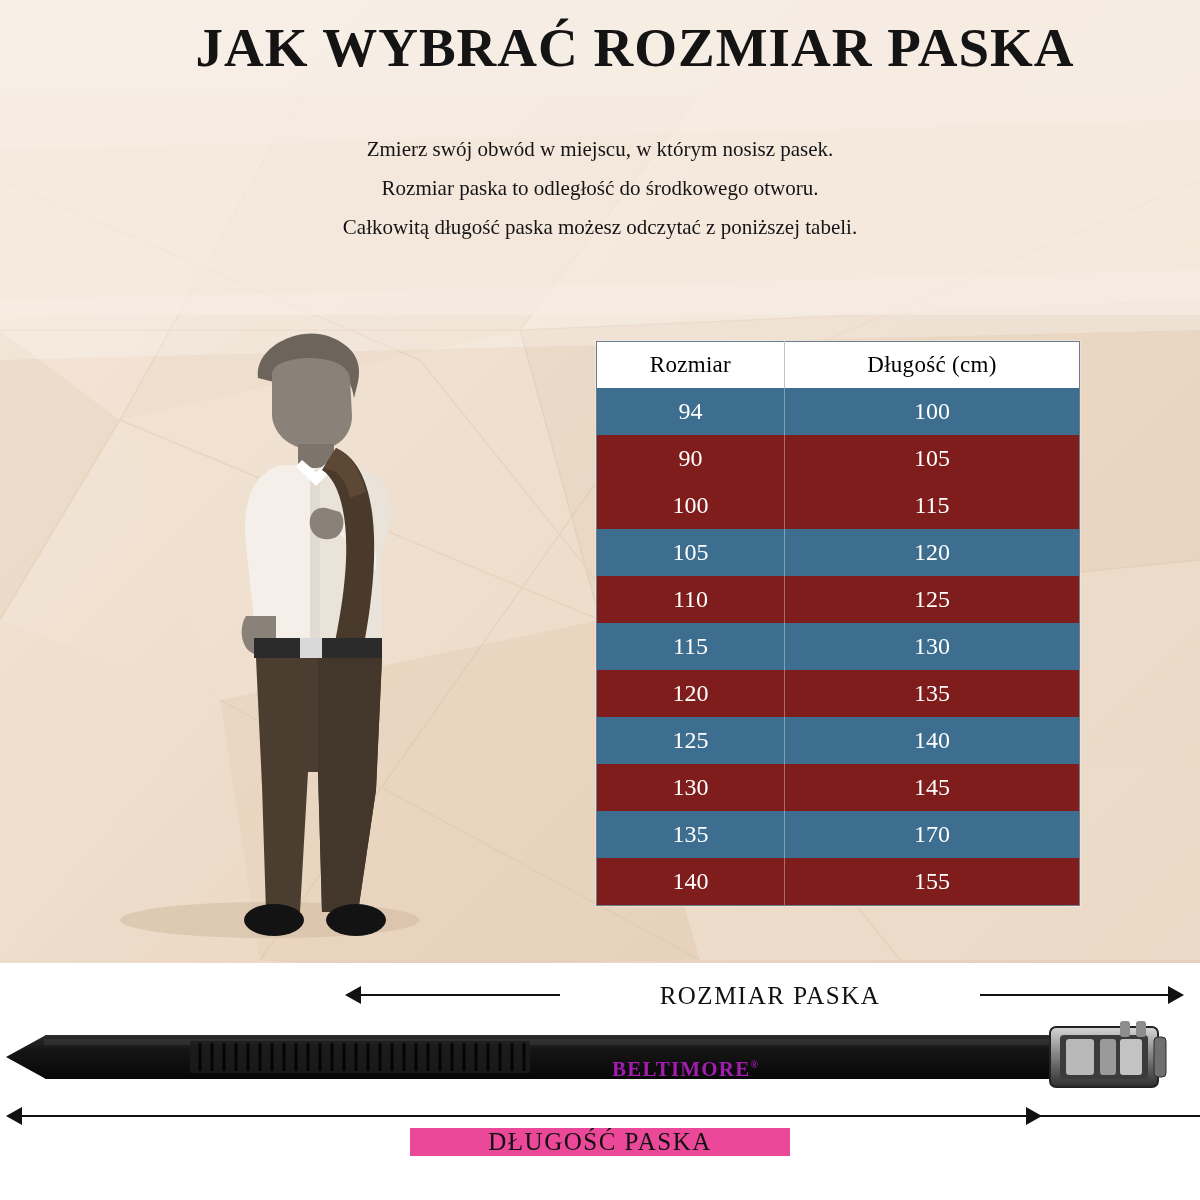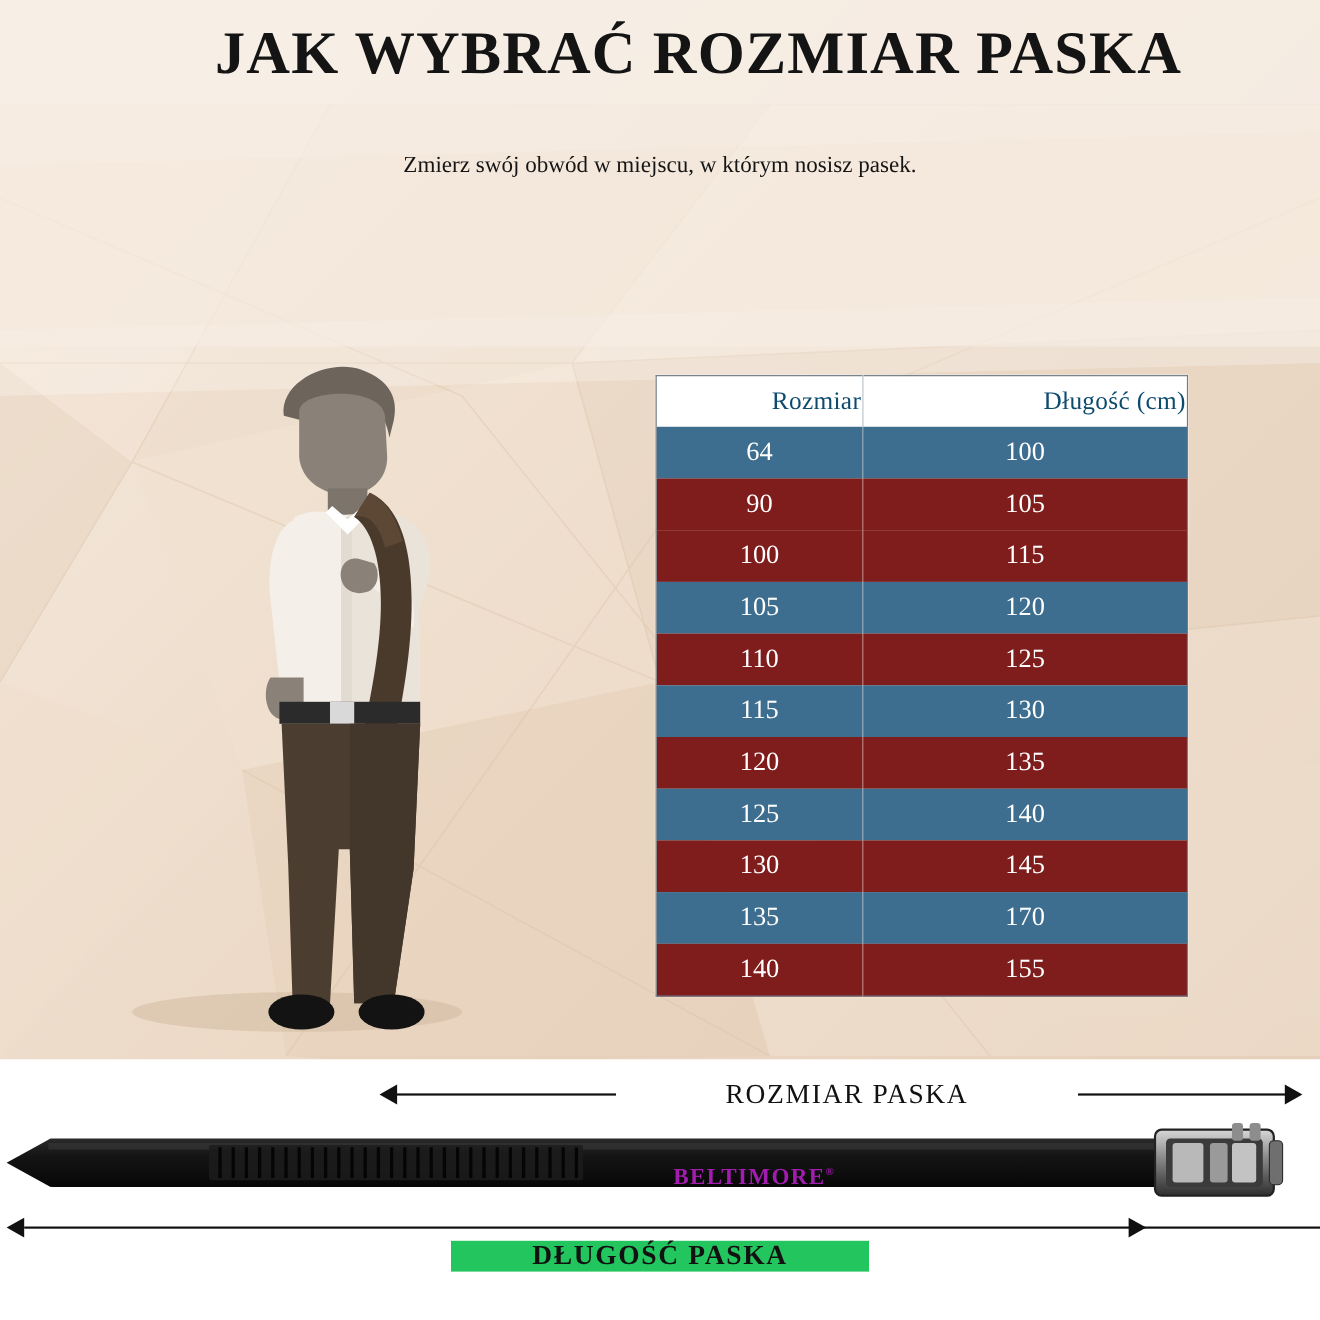--- a/index.html
+++ b/index.html
@@ -67,27 +67,26 @@
     left: 596px;
     top: 341px;
     width: 484px;
     border-collapse: collapse;
     border: 1px solid #6b7d8c;
     font-size: 24px;
     box-shadow: 0 0 0 1px rgba(255,255,255,0.25);
   }
   #size-table th {
     background: #ffffff;
-    color: #0c4a6e;
+    color: #000000;
     font-weight: normal;
     font-size: 23px;
     height: 44px;
     border-right: 1px solid #b9c4cd;
     letter-spacing: .3px;
-    text-align: right;
   }
   #size-table th:last-child { border-right: none; }
   #size-table td {
     height: 45px;
     text-align: center;
     color: #ffffff;
     border-right: 1px solid rgba(255,255,255,0.35);
     font-size: 24px;
   }
   #size-table td:last-child { border-right: none; }
@@ -195,20 +194,22 @@
 </svg>
 
 <div class="page">
 
   <div id="title-band">
     <div class="title">JAK WYBRAĆ ROZMIAR PASKA</div>
   </div>
 
   <div id="intro">
     <div>Zmierz swój obwód w miejscu, w którym nosisz pasek.</div>
+    <div>Rozmiar paska to odległość do środkowego otworu.</div>
+    <div>Całkowitą długość paska możesz odczytać z poniższej tabeli.</div>
   </div>
 
   <svg id="person" viewBox="0 0 360 620">
 
     <path d="M108 58 C104 26 150 6 178 16 C206 26 212 44 208 62 L204 78 C202 64 196 54 188 52 C170 48 140 52 124 62 Z" fill="#6d645c"></path>
 
     <path d="M122 54 C122 34 196 30 200 58 L202 96 C202 116 186 130 166 130 C142 130 124 116 122 96 Z" fill="#8a8178"></path>
 
     <rect x="148" y="124" width="36" height="28" fill="#7d746c"></rect>
 
@@ -245,21 +246,21 @@
 
   <table id="size-table">
     <thead>
       <tr>
         <th>Rozmiar</th>
         <th>Długość (cm)</th>
       </tr>
     </thead>
     <tbody>
       <tr class="dark">
-          <td>64</td>
+          <td>94</td>
           <td>100</td>
         </tr>
       <tr class="light">
           <td>90</td>
           <td>105</td>
         </tr>
       <tr class="light">
           <td>100</td>
           <td>115</td>
         </tr>
@@ -370,15 +371,15 @@
     <rect x="1154" y="22" width="12" height="40" rx="4" fill="#6f6f6f" stroke="#2a2a2a"></rect>
   </svg>
 
   <div class="brand">
     <span>BELTIMORE</span><sup>®</sup>
   </div>
 
   <div class="arrow-head left" style="left:6px;    top:1107px;"></div>
   <div class="arrow-line" style="left:22px;   top:1115px; width:1210px;"></div>
   <div class="arrow-head right" style="left:1026px; top:1107px;"></div>
-  <div class="dim-label" style="left:410px; top:1128px; width:380px; background:#22c55e;font-weight:bold;">DŁUGOŚĆ PASKA</div>
+  <div class="dim-label" style="left:410px; top:1128px; width:380px; background:#ec4899;">DŁUGOŚĆ PASKA</div>
 
 </div>
 
 </body></html>

